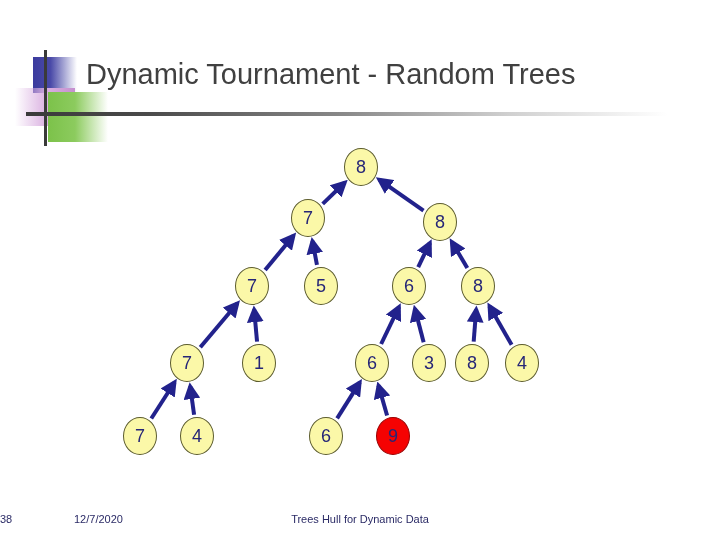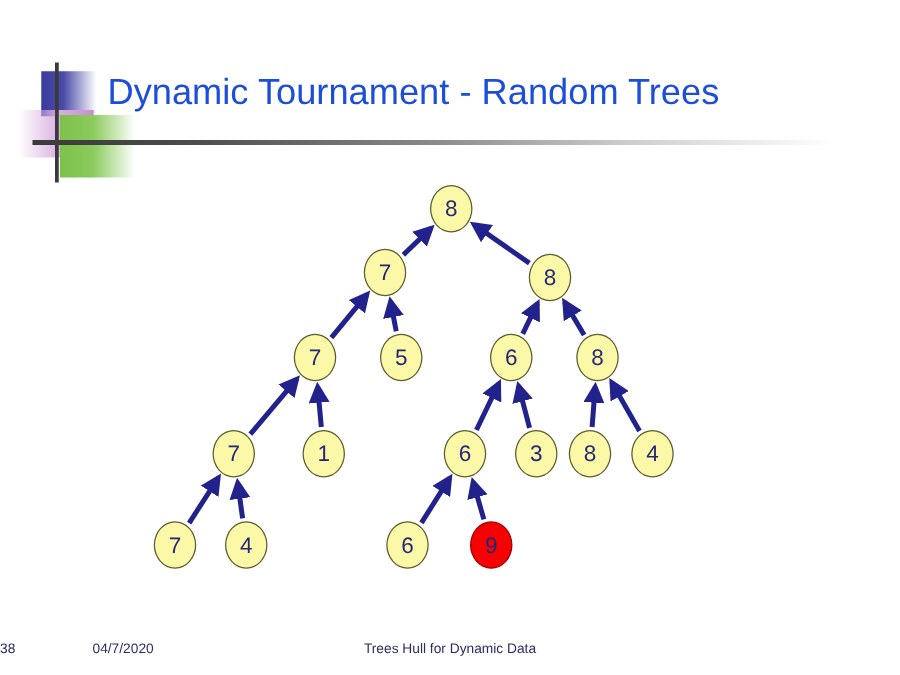--- a/index.html
+++ b/index.html
@@ -39,21 +39,21 @@
     background: linear-gradient(to right, #3a3a3a 0%, #4a4a4a 18%, #8a8a8a 48%, #cfcfcf 72%, #ffffff 96%);
   }
 
   
   .slide-title {
     position: absolute;
     left: 86px; top: 54px;
     width: 620px;
     font-size: 29px;
     line-height: 40px;
-    color: #1d4ed8;
+    color: #404040;
     white-space: nowrap;
     letter-spacing: 0px;
   }
 
   
   #tree-canvas {
     position: absolute;
     left: 0; top: 0;
     width: 720px; height: 540px;
     pointer-events: none;
@@ -179,17 +179,17 @@
         <span>4</span>
       </div>
       <div class="node" style="left: 326px; top: 436px;">
         <span>6</span>
       </div>
       <div class="node highlight" style="left: 393px; top: 436px;">
         <span>9</span>
       </div>
     </div>
 
-  <div class="footer-text footer-date">04/7/2020</div>
+  <div class="footer-text footer-date">12/7/2020</div>
   <div class="footer-text footer-title">Trees Hull for Dynamic Data</div>
   <div class="footer-text footer-page">38</div>
 
 </div>
 
 </body></html>

